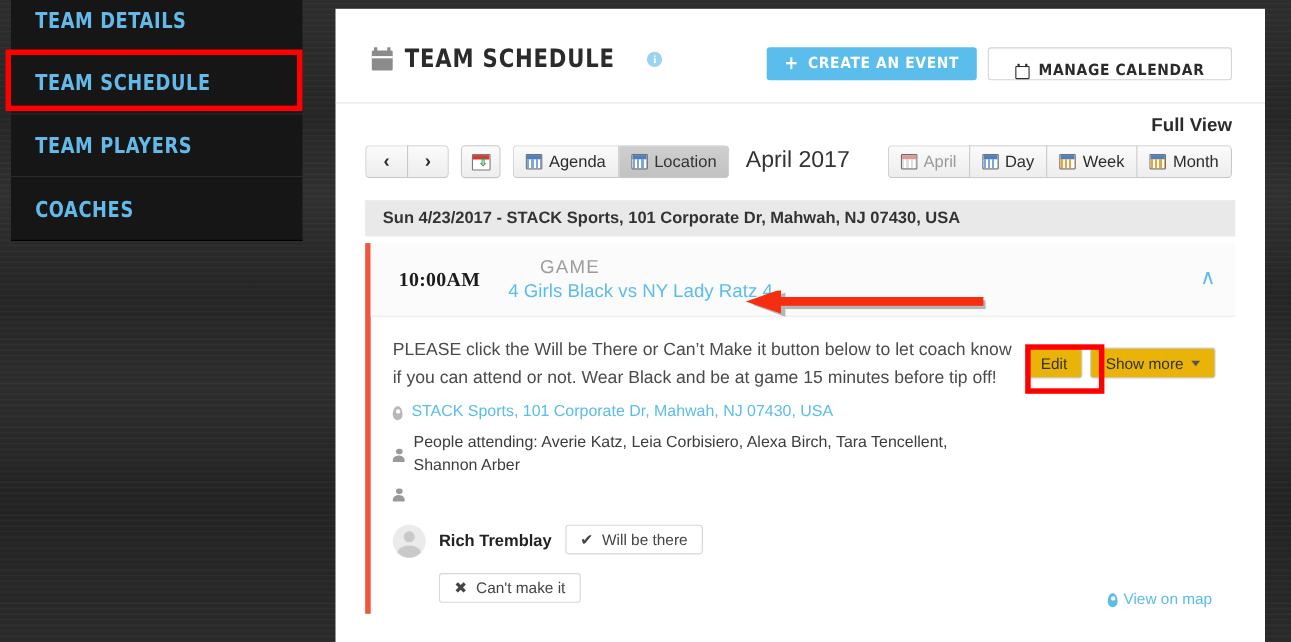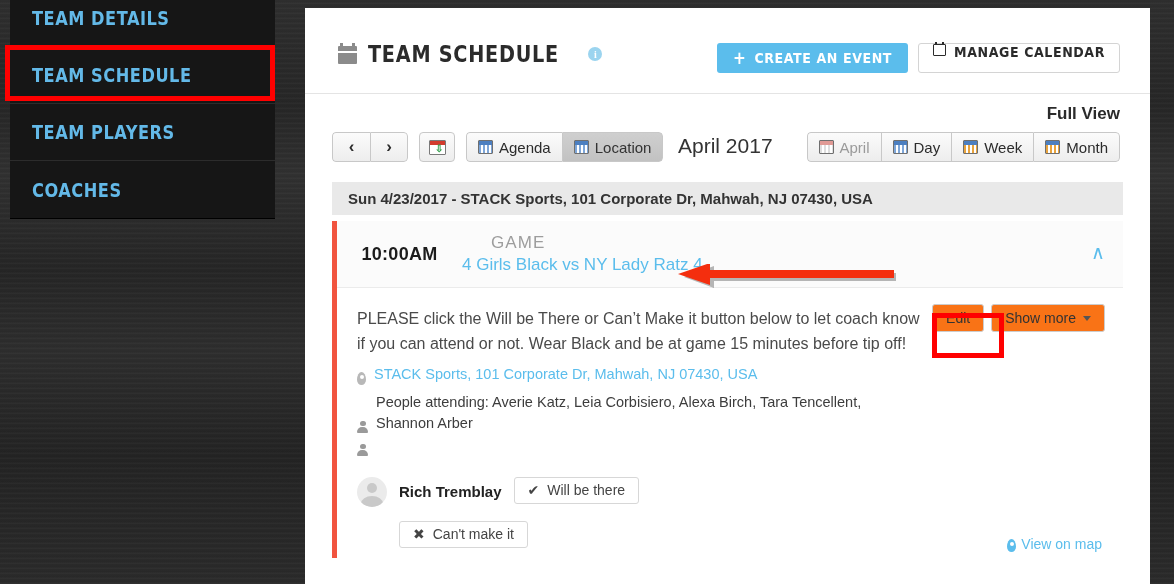--- a/index.html
+++ b/index.html
@@ -115,24 +115,24 @@
     height: 30px; padding: 0 16px;
     font-size: 14px; font-weight: bold; letter-spacing: 0.6px;
     text-transform: uppercase;
     display: flex; align-items: center; gap: 8px;
     font-family: "Liberation Sans Narrow", "DejaVu Sans Condensed", "Liberation Sans", sans-serif;
     cursor: pointer;
   }
   .btn-outline {
     background: #fff; color: #2b2b2b;
     border: 1px solid #d4d4d4; border-radius: 3px;
-    height: 30px; padding: 0 14px;
+    height: 30px; padding: 0 24px;
     font-size: 14px; font-weight: bold; letter-spacing: 0.6px;
     text-transform: uppercase;
-    display: flex; align-items: flex-start; gap: 8px;
+    display: flex; align-items: flex-end; gap: 8px;
     font-family: "Liberation Sans Narrow", "DejaVu Sans Condensed", "Liberation Sans", sans-serif;
     cursor: pointer;
   }
   .plus-icon { font-size: 17px; font-weight: bold; line-height: 1; }
   .cal-icon-sm {
     width: 13px; height: 12px; border: 1.6px solid #2b2b2b;
     border-radius: 1px; position: relative; box-sizing: border-box;
   }
   .cal-icon-sm::before {
     content: ""; position: absolute; top: -3px; left: 1px;
@@ -241,21 +241,21 @@
     height: 66px;
     background: #fbfbfb;
     border-bottom: 1px solid #ebebeb;
     display: flex; align-items: center;
     position: relative;
   }
   #event-time {
     width: 125px; text-align: center;
     font-size: 18px; font-weight: bold; color: #1c1c1c;
     letter-spacing: 0.3px;
-    font-family: Liberation Sans, sans-serif;
+    font-family: Liberation Serif, serif;
   }
   #event-main { display: flex; flex-direction: column; gap: 2px; }
   #event-kind {
     font-size: 17px; color: #9d9d9d; letter-spacing: 1.1px;
     text-transform: uppercase;
     margin-left: 29px;
   }
   #event-title {
     font-size: 17px; color: #5bbdec; text-decoration: none; cursor: pointer;
   }
@@ -266,41 +266,41 @@
   #event-body { padding: 18px 20px 10px 20px; position: relative; }
   #desc {
     font-size: 16px; color: #4a4a4a; line-height: 1.58;
     max-width: 570px;
   }
   #body-actions {
     position: absolute; right: 18px; top: 16px;
     display: flex; gap: 7px;
   }
   .wbtn {
-    background: #f97316; border: 1px solid #ccc; border-radius: 3px;
+    background: #eab308; border: 1px solid #ccc; border-radius: 3px;
     height: 28px; padding: 0 13px;
     display: flex; align-items: center; gap: 7px;
-    font-size: 14px; color: #333; cursor: pointer;
+    font-size: 14px; color: #333; cursor: pointer; margin-top: 12px;
   }
   #edit-annotation {
     position: absolute;
     left: 932px; top: 313px;
     width: 72px; height: 45px;
     border: 5px solid #ff0000;
     box-sizing: border-box; z-index: 25; pointer-events: none;
   }
   .caret-dn {
     width: 0; height: 0;
     border-left: 4.5px solid transparent;
     border-right: 4.5px solid transparent;
     border-top: 5px solid #555;
   }
 
   .meta-line {
-    display: flex; align-items: flex-end; gap: 8px;
+    display: flex; align-items: center; gap: 8px;
     font-size: 14.5px; color: #3d3d3d; line-height: 1.45;
     margin-top: 7px; max-width: 560px;
   }
   .meta-line a { color: #5bbdec; text-decoration: none; }
   .pin-icon {
     width: 9px; height: 13px; flex: 0 0 auto;
     background: #b8b8b8; margin-top: 3px;
     border-radius: 50% 50% 50% 50% / 60% 60% 40% 40%;
     position: relative;
   }

